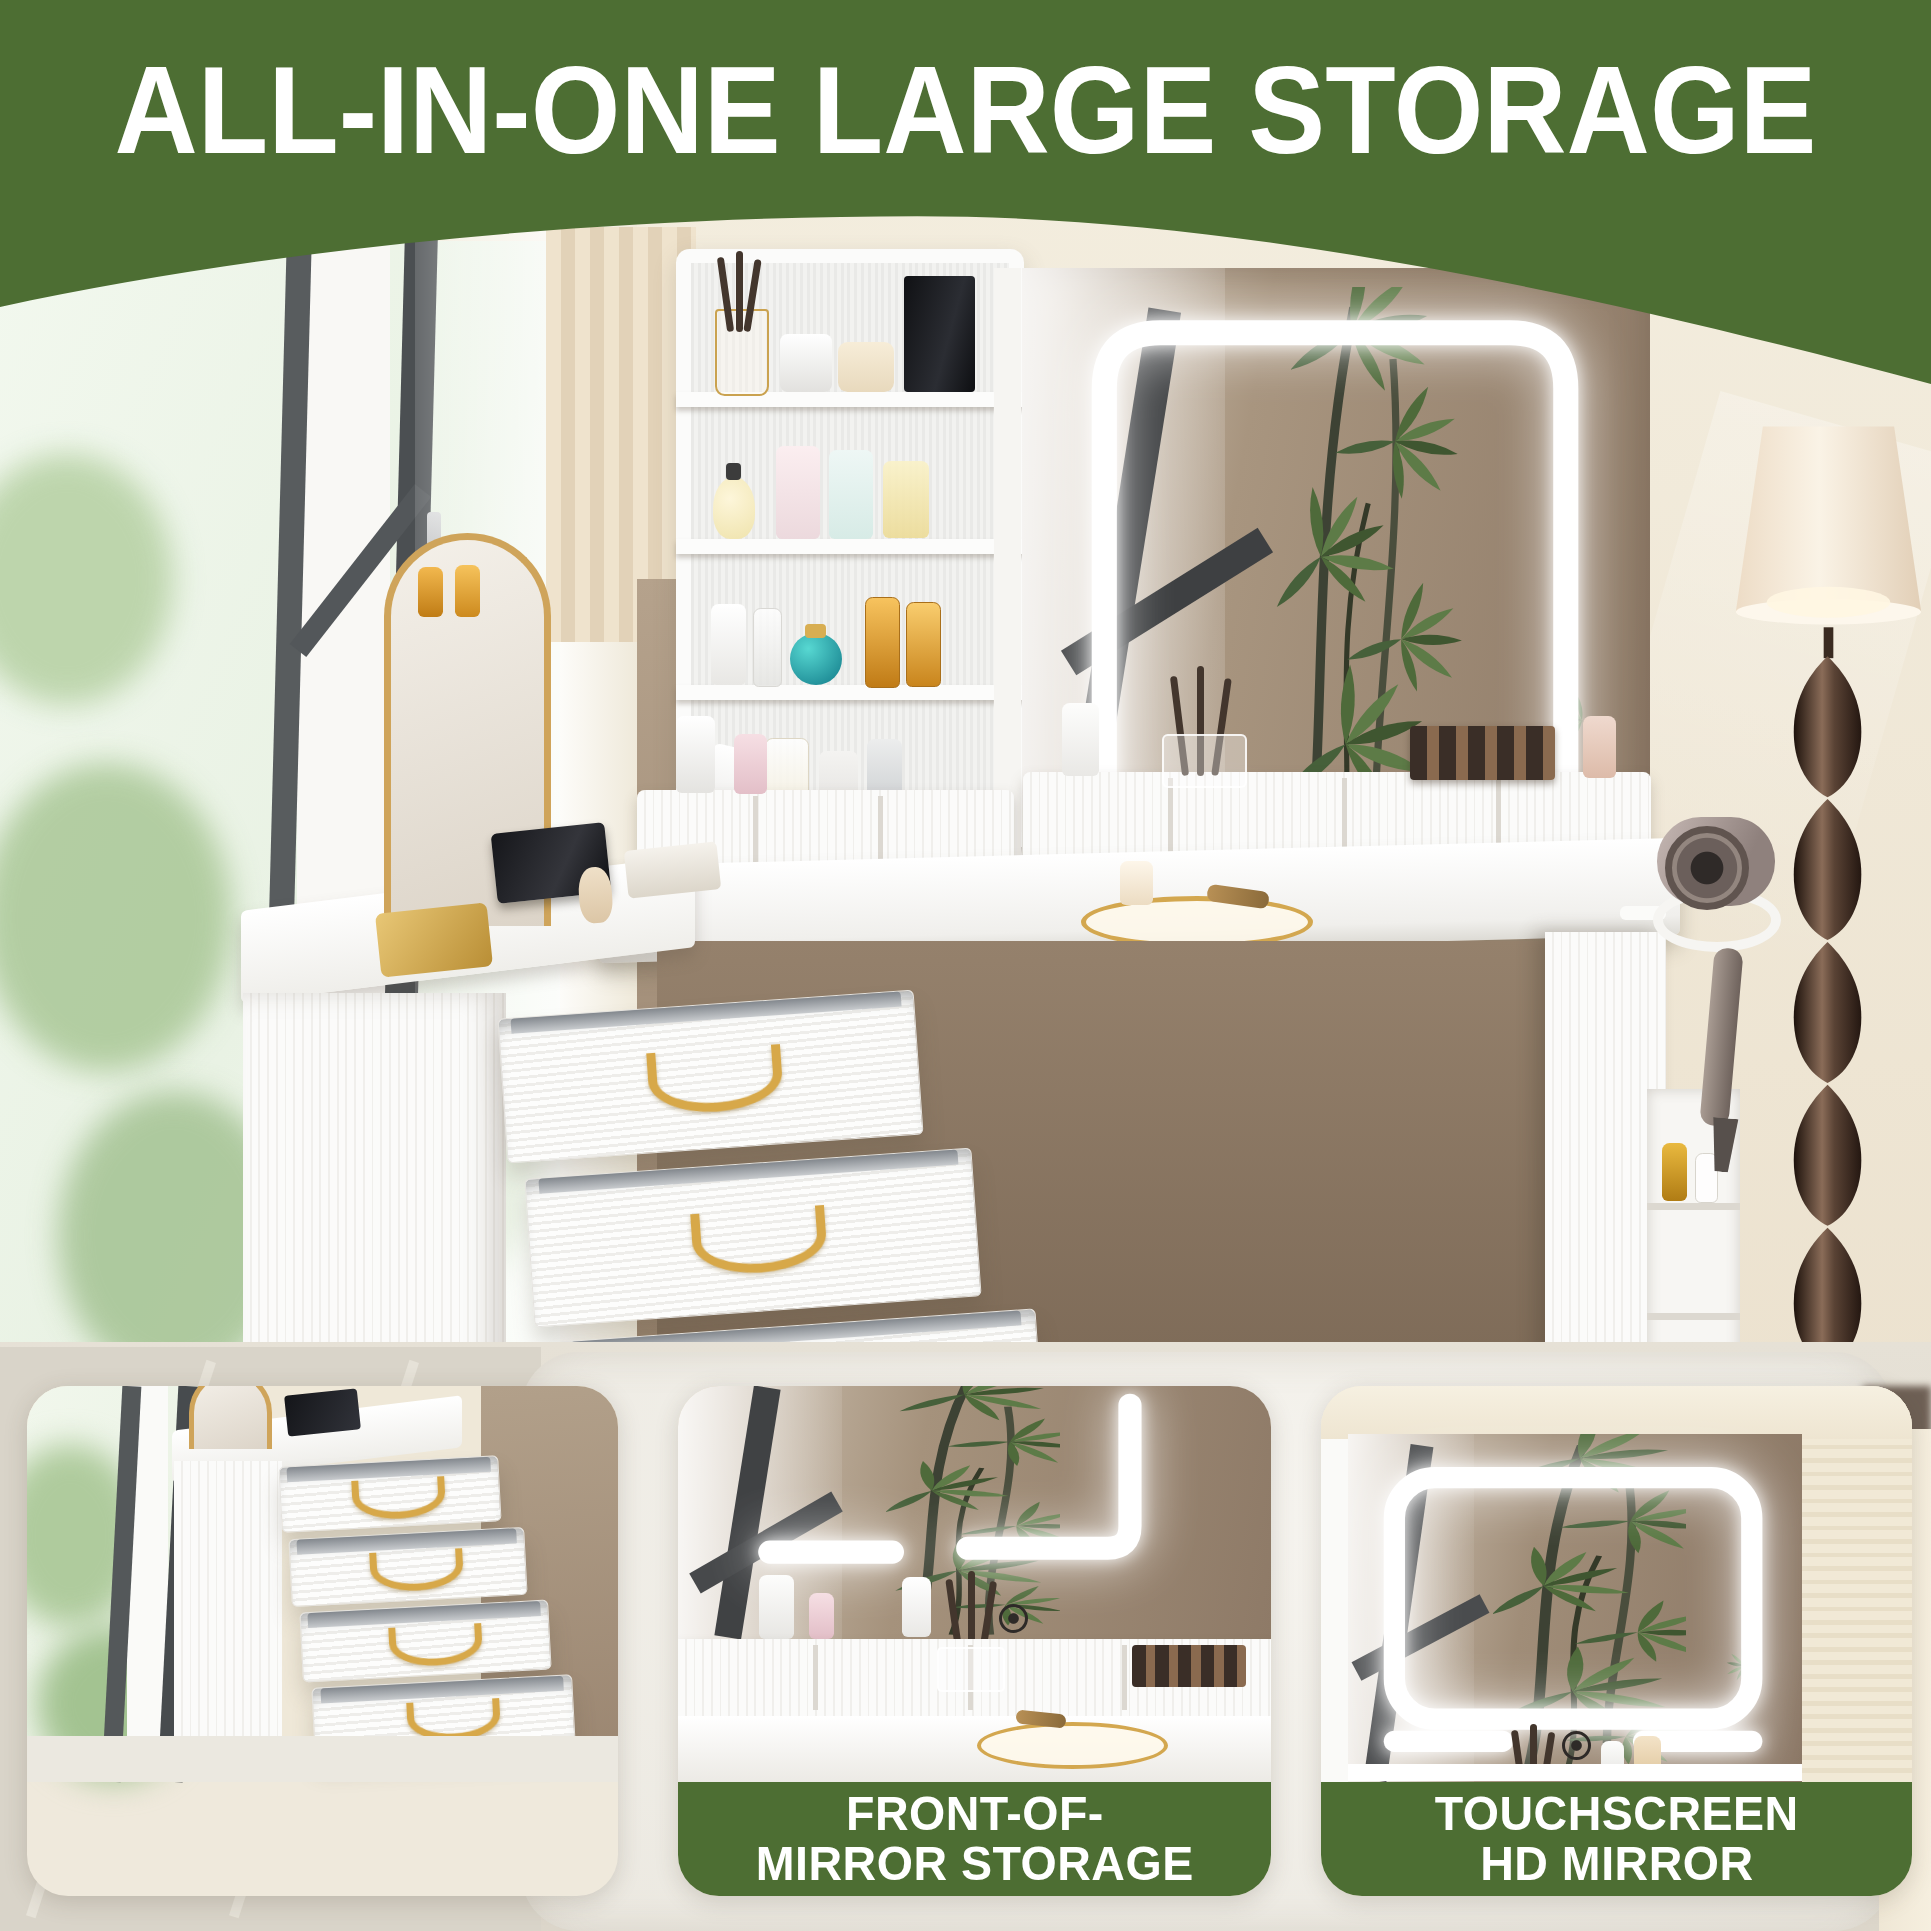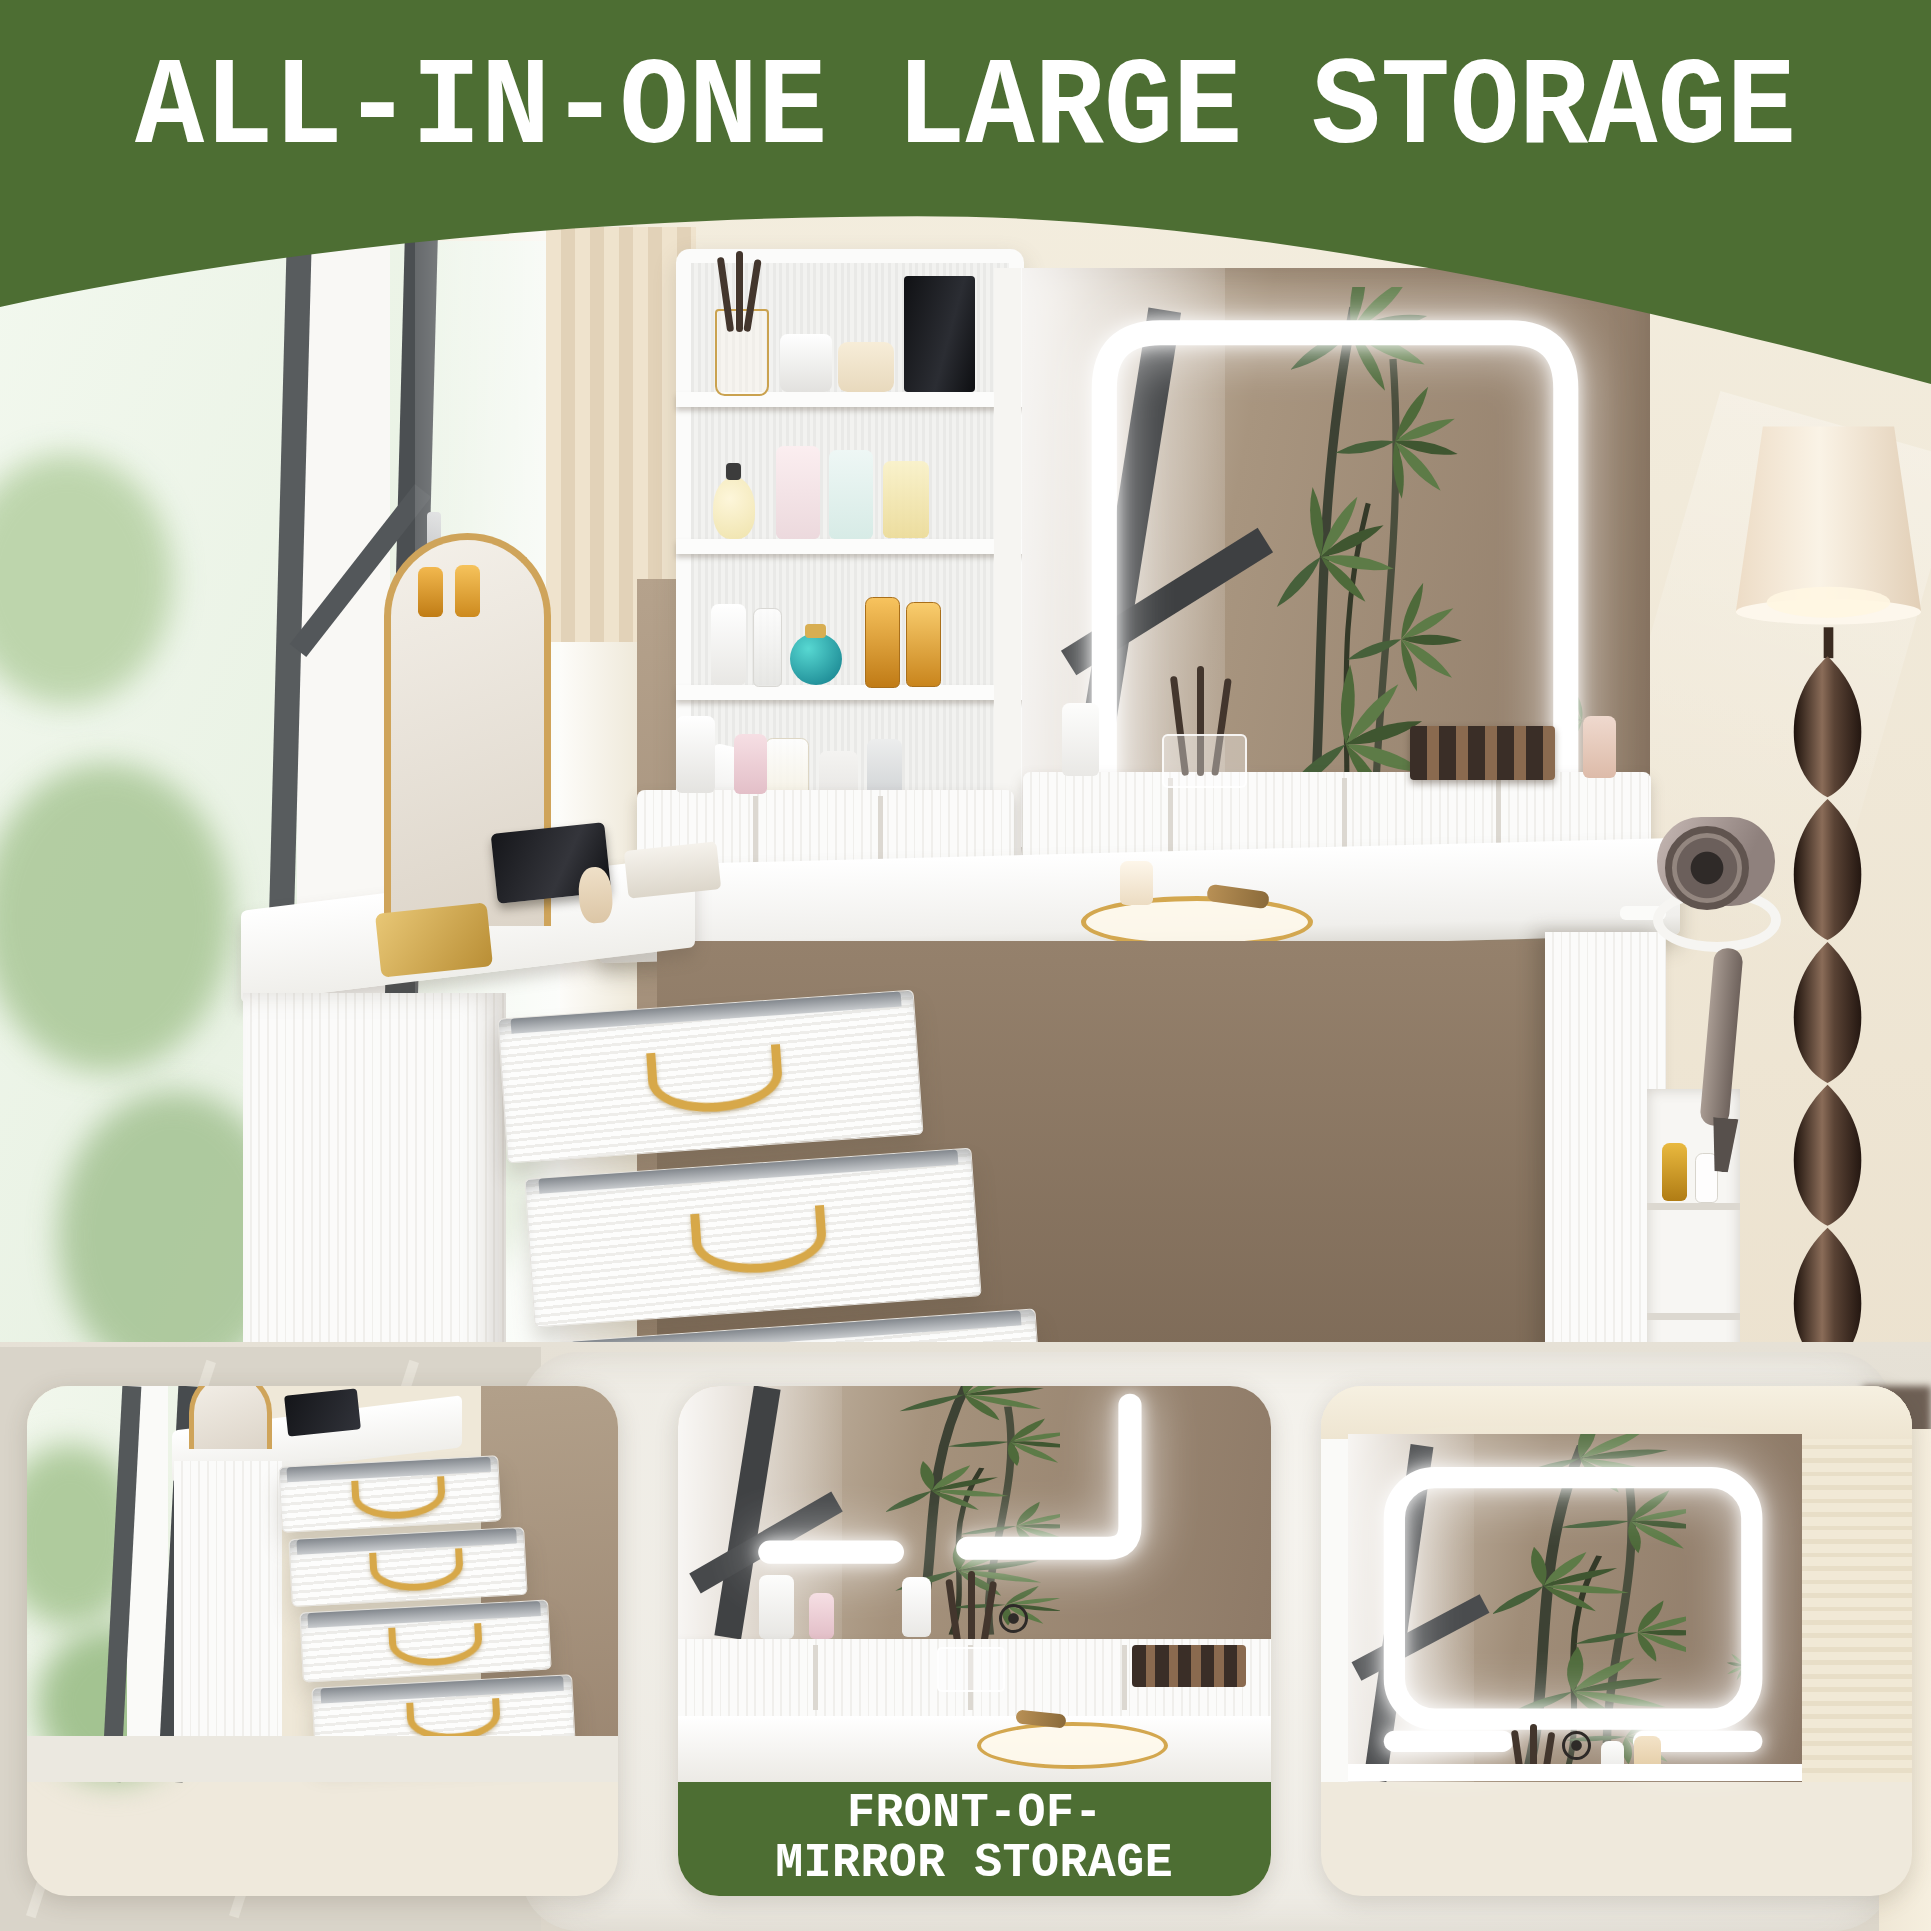--- a/index.html
+++ b/index.html
@@ -1,17 +1,17 @@
 <!DOCTYPE html>
 <html><head>
 <meta charset="utf-8">
 <style>
   html,body{margin:0;padding:0;background:#fff}
   .canvas{position:relative;width:1931px;height:1931px;overflow:hidden;
-          font-family:Liberation Mono, monospace;background:#efe7d5}
+          font-family:Liberation Sans, sans-serif;background:#efe7d5}
   .abs{position:absolute}
   
   .header-arc{position:absolute;left:0;top:0;width:1931px;height:415px;z-index:30}
   .title{position:absolute;left:0;top:39px;width:1931px;z-index:31;text-align:center;
          color:#fff;font-weight:bold;font-size:124px;letter-spacing:0;
          transform:scaleX(.93);white-space:nowrap}
   
   .grain{background:repeating-linear-gradient(90deg,#fbfbfa 0 6.8px,#f0efec 6.8px 8.7px)}
   .fab{background:repeating-linear-gradient(178deg,#fdfdfc 0 4.8px,#eeedea 4.8px 7.7px)}
   .shelfbar{position:absolute;left:0;right:0;height:14.5px;background:#fcfcfb;
@@ -383,16 +383,20 @@
         </svg>
         <div class="touch" style="left:214px;top:297px"></div>
       </div>
       <div class="stick" style="left:193px;top:344px;height:46px;transform:rotate(-8deg)"></div>
       <div class="stick" style="left:209px;top:338px;height:52px"></div>
       <div class="stick" style="left:224px;top:346px;height:44px;transform:rotate(9deg)"></div>
       <div class="bottle" style="left:280px;top:355px;width:23px;height:35px;background:linear-gradient(#fdfdfc,#e7e6e3)"></div>
       <div class="bottle" style="left:313px;top:350px;width:27px;height:41px;background:linear-gradient(#f3e3c8,#e0c79e)"></div>
       <div class="abs" style="left:27px;top:378px;width:454px;height:17.4px;background:#ffffff"></div>
     </div>
+    <div class="ilabel">
+      <span>TOUCHSCREEN</span>
+      <span>HD MIRROR</span>
+    </div>
   </div>
 
 </div>
 
 
 </body></html>

